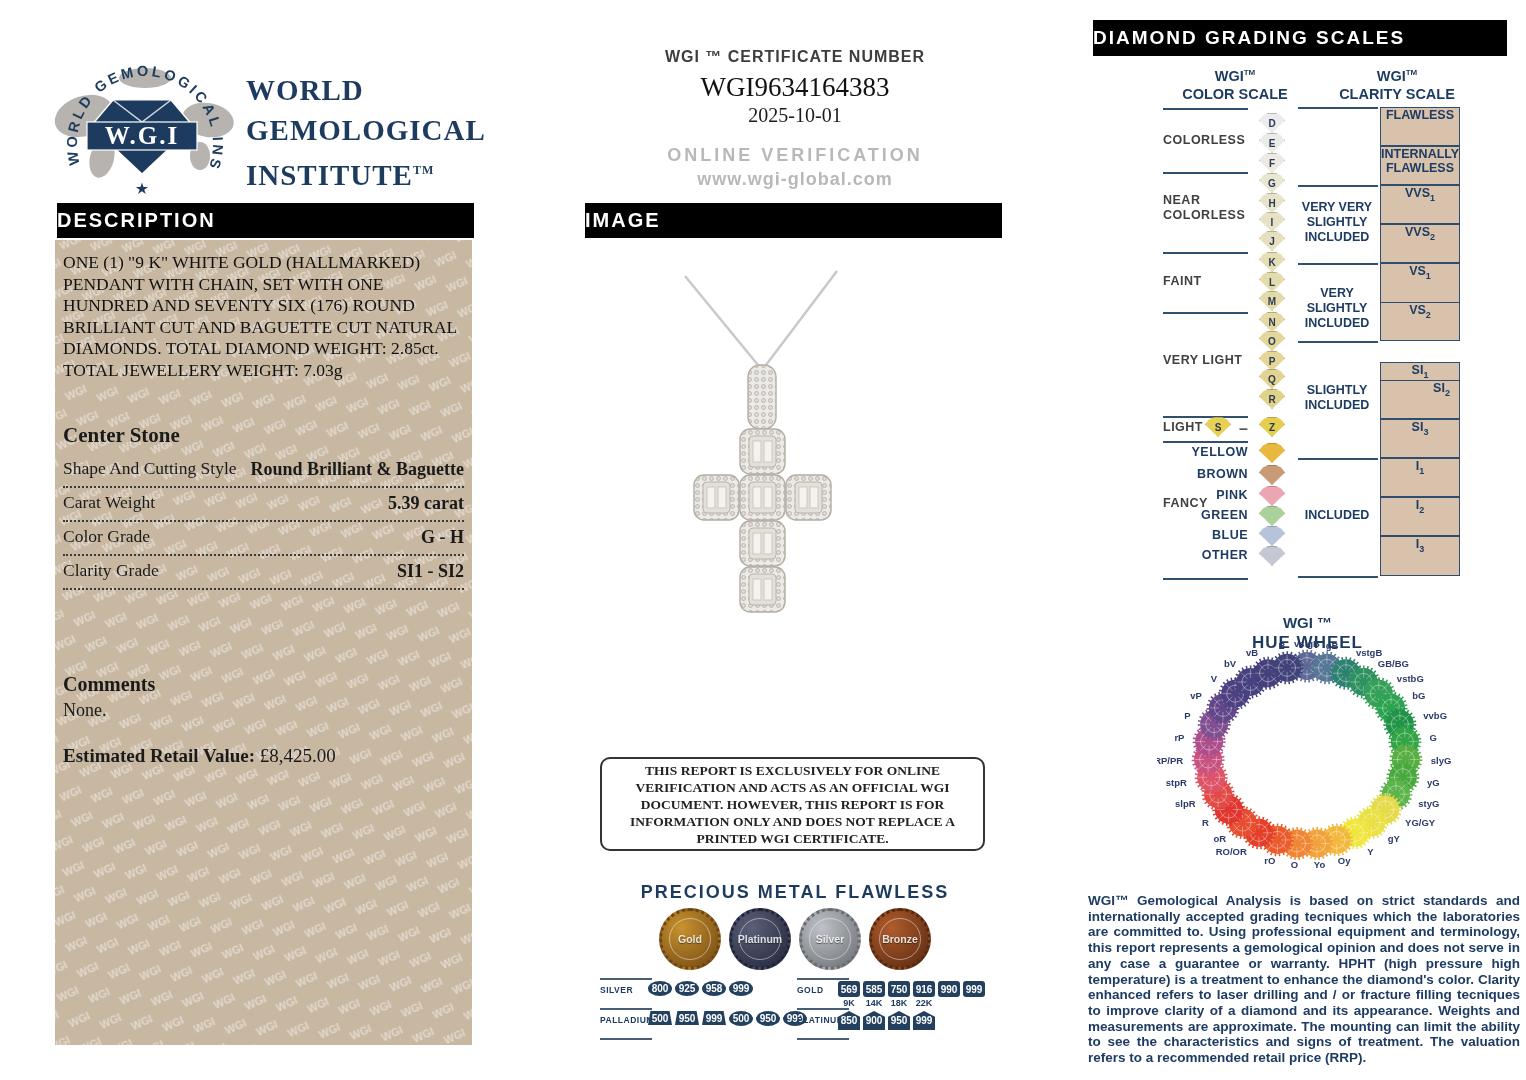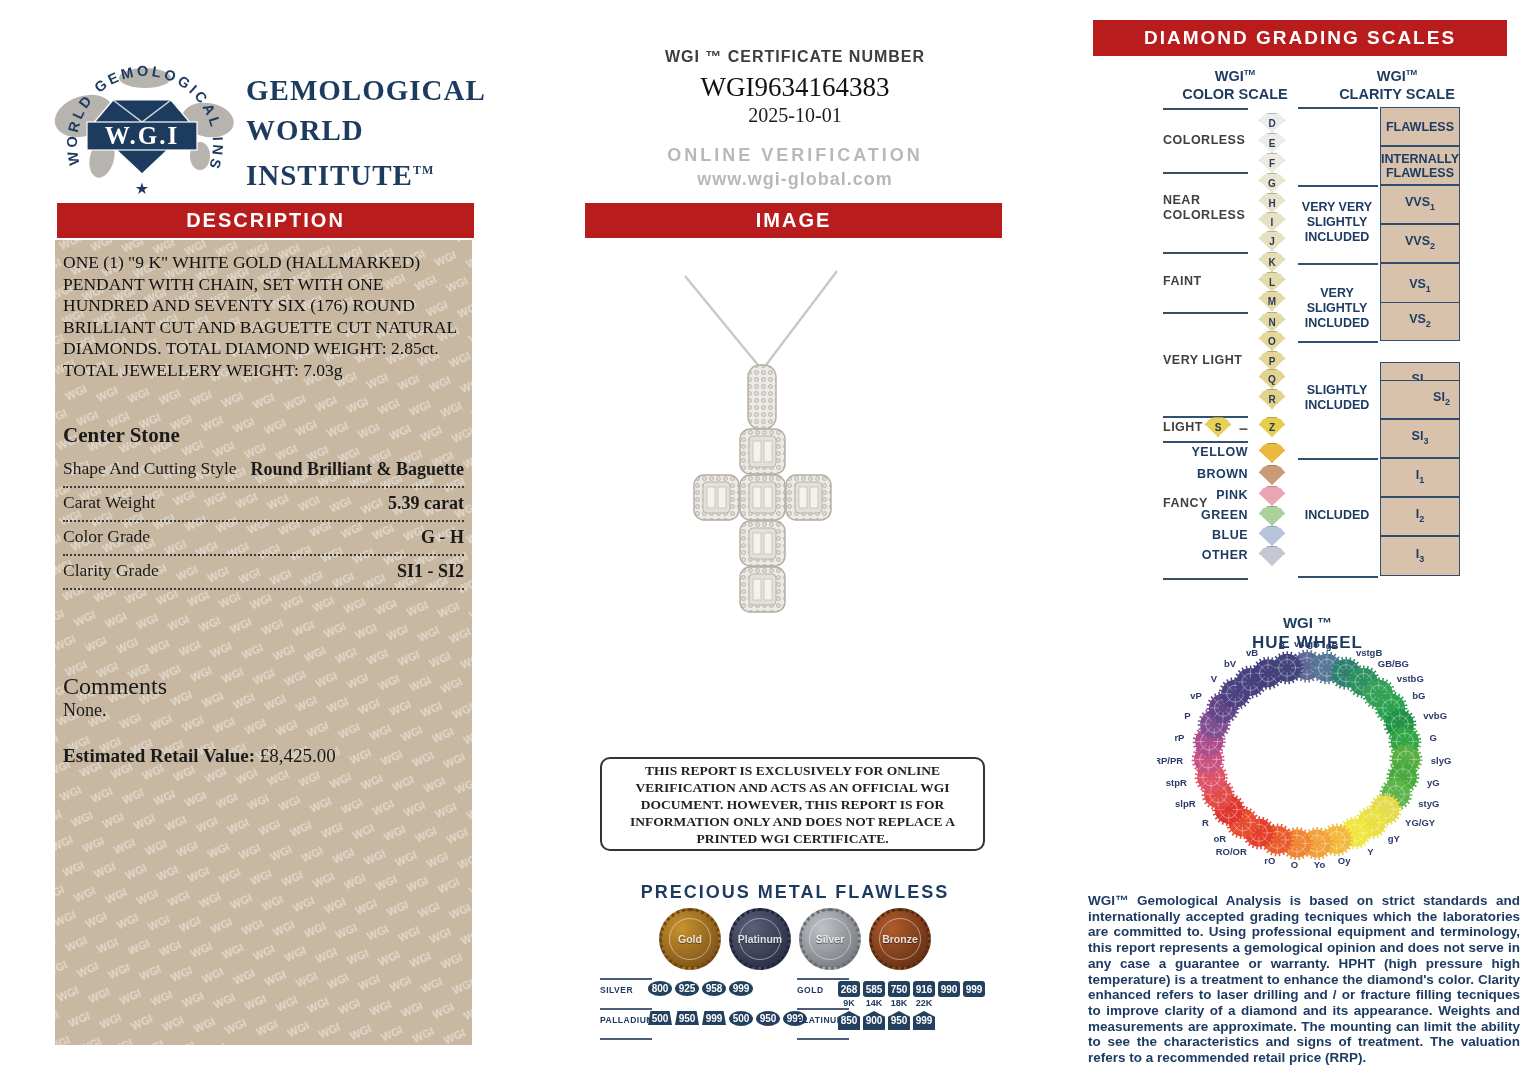--- a/index.html
+++ b/index.html
@@ -1,35 +1,35 @@
 <!DOCTYPE html>
 <html><head>
 <meta charset="utf-8">
 <style>
   html,body{margin:0;padding:0}
   body{width:1526px;height:1080px;position:relative;background:#fff;
        font-family:"Liberation Sans",sans-serif;color:#1a1a1a;overflow:hidden}
   .abs{position:absolute}
-  .navybar{position:absolute;background:#b91c1c;color:#fff;font-weight:bold;
-           text-align:center;letter-spacing:2px;font-size:20px;line-height:35px;height:35px}
+  .navybar{position:absolute;background:#000000;color:#fff;font-weight:bold;
+           text-align:left;letter-spacing:2px;font-size:20px;line-height:35px;height:35px}
   
   .brand{position:absolute;left:246px;top:70px;color:#1d3b5e;
          font-family:"Liberation Serif",serif;font-weight:bold;font-size:29px;line-height:40px;letter-spacing:1px}
   .brand sup{font-size:12px}
   .beige{position:absolute;left:55px;top:240px;width:417px;height:805px;background:#c8b8a2}
   .beige .content{position:absolute;inset:0;z-index:2}
   .desc-text{position:absolute;left:8px;top:12px;width:401px;
              font-family:"Liberation Serif",serif;font-size:17.5px;line-height:21.5px;color:#111}
   .cs-title{position:absolute;left:8px;top:183px;font-family:"Liberation Serif",serif;
             font-weight:bold;font-size:21px}
   .cs-table{position:absolute;left:8px;top:214px;width:401px}
   .cs-row{display:flex;align-items:flex-start;border-bottom:2px dotted #3b3b3b;padding:4px 0 6px}
   .cs-label{font-family:"Liberation Serif",serif;font-size:17.5px;white-space:nowrap}
   .cs-value{flex:1;text-align:right;font-family:"Liberation Serif",serif;font-weight:bold;font-size:18px;line-height:22px}
-  .comments-title{position:absolute;left:8px;top:433px;font-family:"Liberation Serif",serif;font-weight:normal;font-size:24px}
+  .comments-title{position:absolute;left:8px;top:433px;font-family:"Liberation Serif",serif;font-weight:bold;font-size:20px}
   .comments-value{position:absolute;left:8px;top:460px;font-family:"Liberation Serif",serif;font-size:18px}
   .retail{position:absolute;left:8px;top:505px;font-family:"Liberation Serif",serif;font-size:19px}
   .retail b{font-size:19px}
   
   .cert-label{position:absolute;left:585px;top:48px;width:420px;text-align:center;
               font-weight:bold;font-size:16px;letter-spacing:1px;color:#3d3d3d}
   .cert-number{position:absolute;left:585px;top:72px;width:420px;text-align:center;
                font-family:"Liberation Serif",serif;font-size:27px;color:#111}
   .cert-date{position:absolute;left:585px;top:104px;width:420px;text-align:center;
              font-family:"Liberation Serif",serif;font-size:20px}
@@ -64,21 +64,21 @@
   .scale-title{position:absolute;text-align:center;color:#1d3b5e;font-weight:bold;font-size:14.5px;line-height:18px}
   .rscales{position:absolute;left:1155px;top:95px;width:360px;height:500px}
   .cs-cat{position:absolute;left:8px;width:96px;font-size:12.5px;font-weight:bold;color:#404040;letter-spacing:.5px;line-height:15px}
   .cs-line{position:absolute;height:2px;background:#31506e}
   .cs-dia{position:absolute;width:26px;height:20px;display:flex;align-items:center;justify-content:center;
           clip-path:polygon(50% 100%,0 38%,15% 12%,35% 0,65% 0,85% 12%,100% 38%);
           font-size:10px;font-weight:bold;color:#2b3a55}
   .fancy-lab{position:absolute;width:86px;text-align:right;font-size:12.5px;font-weight:bold;color:#1e3c63;letter-spacing:.5px}
   .cs-dash{position:absolute;font-weight:bold;color:#555}
   .cl-cell{position:absolute;left:225px;width:80px;background:#d8c2ac;border:1.6px solid #2f4e6d;
-           box-sizing:border-box;display:flex;align-items:center;justify-content:center;text-align:center;
+           box-sizing:border-box;display:flex;align-items:flex-start;justify-content:center;text-align:center;
            font-size:12.5px;font-weight:bold;color:#1e3c63;line-height:14px;padding:0 4px}
   .cl-cell sub{font-size:9px}
   .cl-glab{position:absolute;left:140px;width:84px;text-align:center;font-size:12.5px;font-weight:bold;
            color:#1e3c63;line-height:15px}
   .hue-title1{position:absolute;left:1190px;top:614px;width:235px;text-align:center;color:#1d3b5e;font-weight:bold;font-size:15px}
   .hue-title2{position:absolute;left:1190px;top:633px;width:235px;text-align:center;color:#1d3b5e;font-weight:bold;font-size:17px;letter-spacing:1px}
   .analysis{position:absolute;left:1088px;top:893px;width:432px;text-align:justify;
             font-weight:bold;font-size:13.5px;line-height:15.7px;color:#1e3c63}
 </style>
 </head>
@@ -101,22 +101,22 @@
   <g>
     <polygon points="63,52 121,52 143,78 92,126 41,78" fill="#1d3b5e" stroke="#fff" stroke-width="1"></polygon>
     <path d="M63,52 L41,78 M121,52 L143,78 M63,52 L92,74 L121,52 M41,78 L92,126 M143,78 L92,126" stroke="#fff" stroke-width="1.5" fill="none" opacity=".8"></path>
     <rect x="37" y="74" width="110" height="28" fill="#1d3b5e" stroke="#fff" stroke-width="1.2"></rect>
     <text x="92" y="96" text-anchor="middle" fill="#fff" style="font:bold 25px 'Liberation Serif',serif;letter-spacing:2px">W.G.I</text>
   </g>
   <text x="92" y="146" text-anchor="middle" fill="#1d3b5e" style="font:16px 'DejaVu Sans',sans-serif">★</text>
 </svg>
 
 <div class="brand">
+  <div>WORLD</div>
   <div>GEMOLOGICAL</div>
-  <div>WORLD</div>
   <div><span>INSTITUTE</span><sup>TM</sup></div>
 </div>
 
 <div class="navybar" style="left:57px;top:203px;width:417px">DESCRIPTION</div>
 
 <div class="beige">
   <svg width="417" height="805" style="position:absolute;inset:0">
     <defs>
       <pattern id="wgip" width="56" height="28" patternUnits="userSpaceOnUse" patternTransform="rotate(-24)">
         <text x="2" y="12" style="font:bold 11px 'Liberation Sans',sans-serif" fill="rgba(255,255,255,.45)">WGI</text>
@@ -226,21 +226,21 @@
       <div class="stamp oval">500</div>
       <div class="stamp oval">950</div>
       <div class="stamp oval">999</div>
     </div>
     <div class="hm-line" style="left: 200px; top: 6px; width: 52px;"></div>
     <div class="hm-line" style="left: 200px; top: 36px; width: 52px;"></div>
     <div class="hm-line" style="left: 200px; top: 66px; width: 52px;"></div>
     <div class="hm-label" style="left: 200px; top: 13px;">GOLD</div>
     <div class="hm-row" style="left: 241px; top: 9px;">
       <div class="kcol">
-        <div class="stamp rect">268</div>
+        <div class="stamp rect">569</div>
         <div class="klab">9K</div>
       </div>
       <div class="kcol">
         <div class="stamp rect">585</div>
         <div class="klab">14K</div>
       </div>
       <div class="kcol">
         <div class="stamp rect">750</div>
         <div class="klab">18K</div>
       </div>

